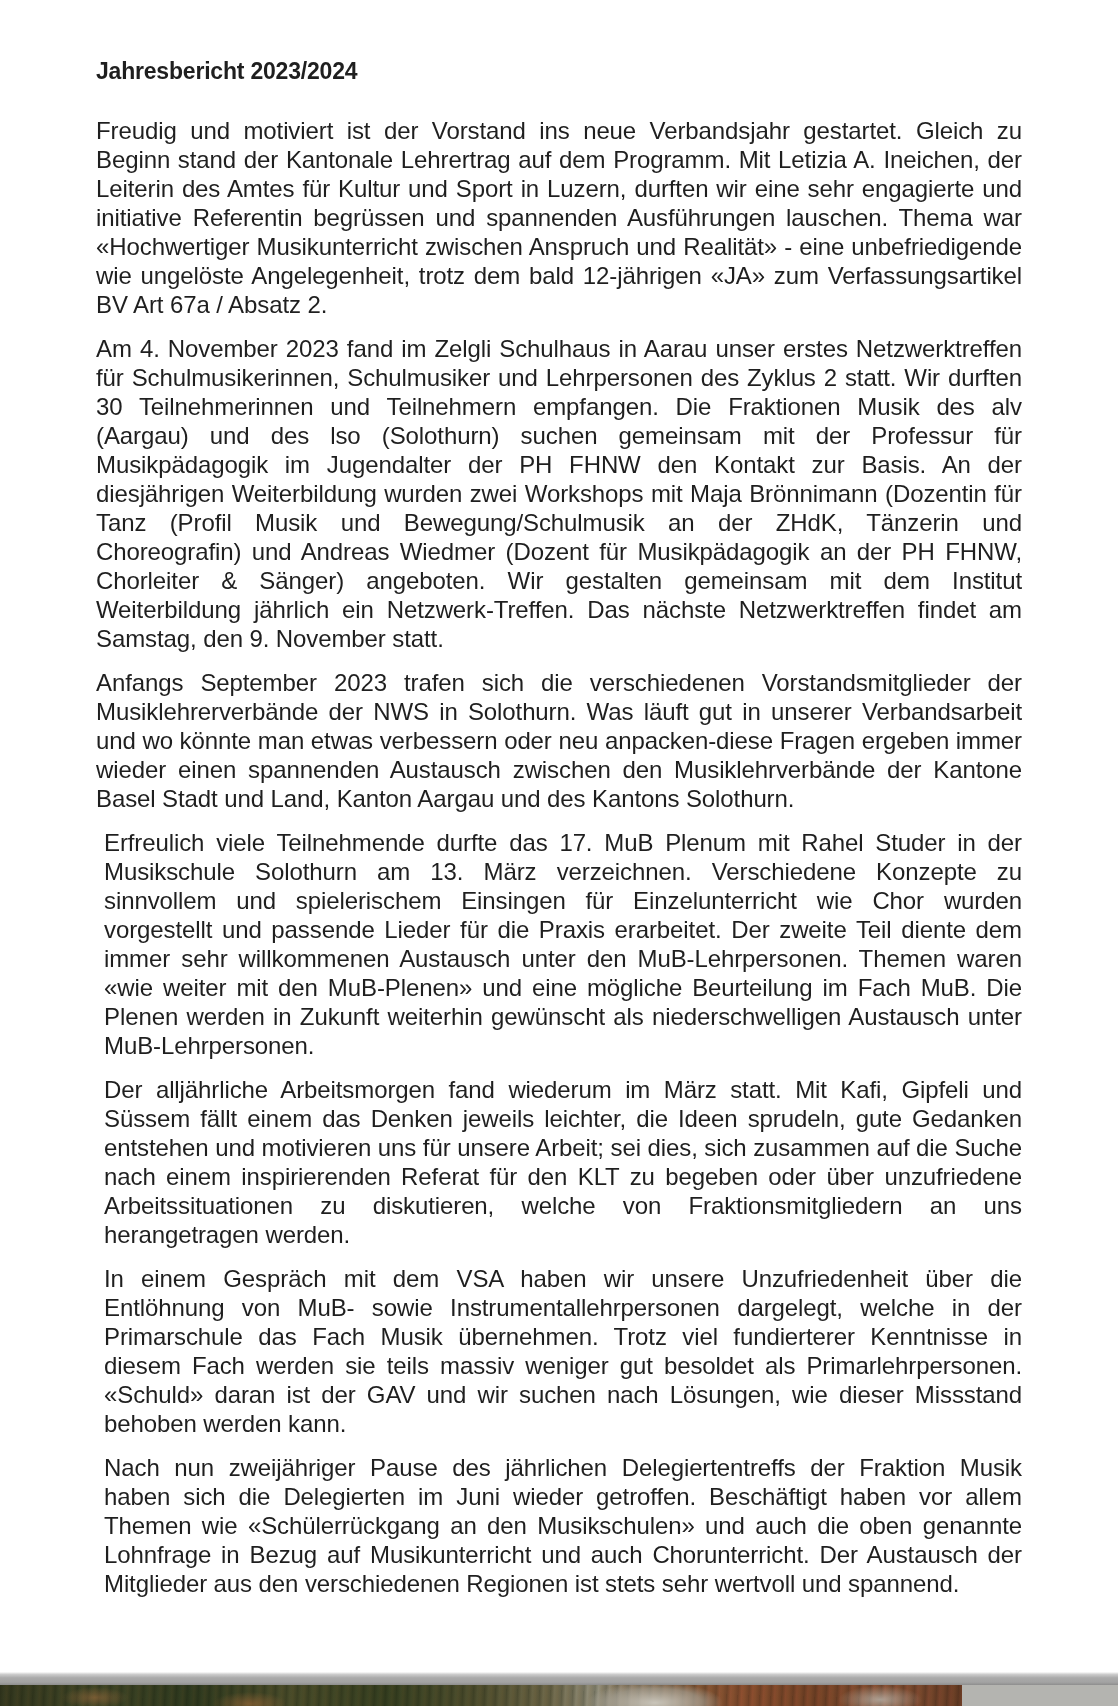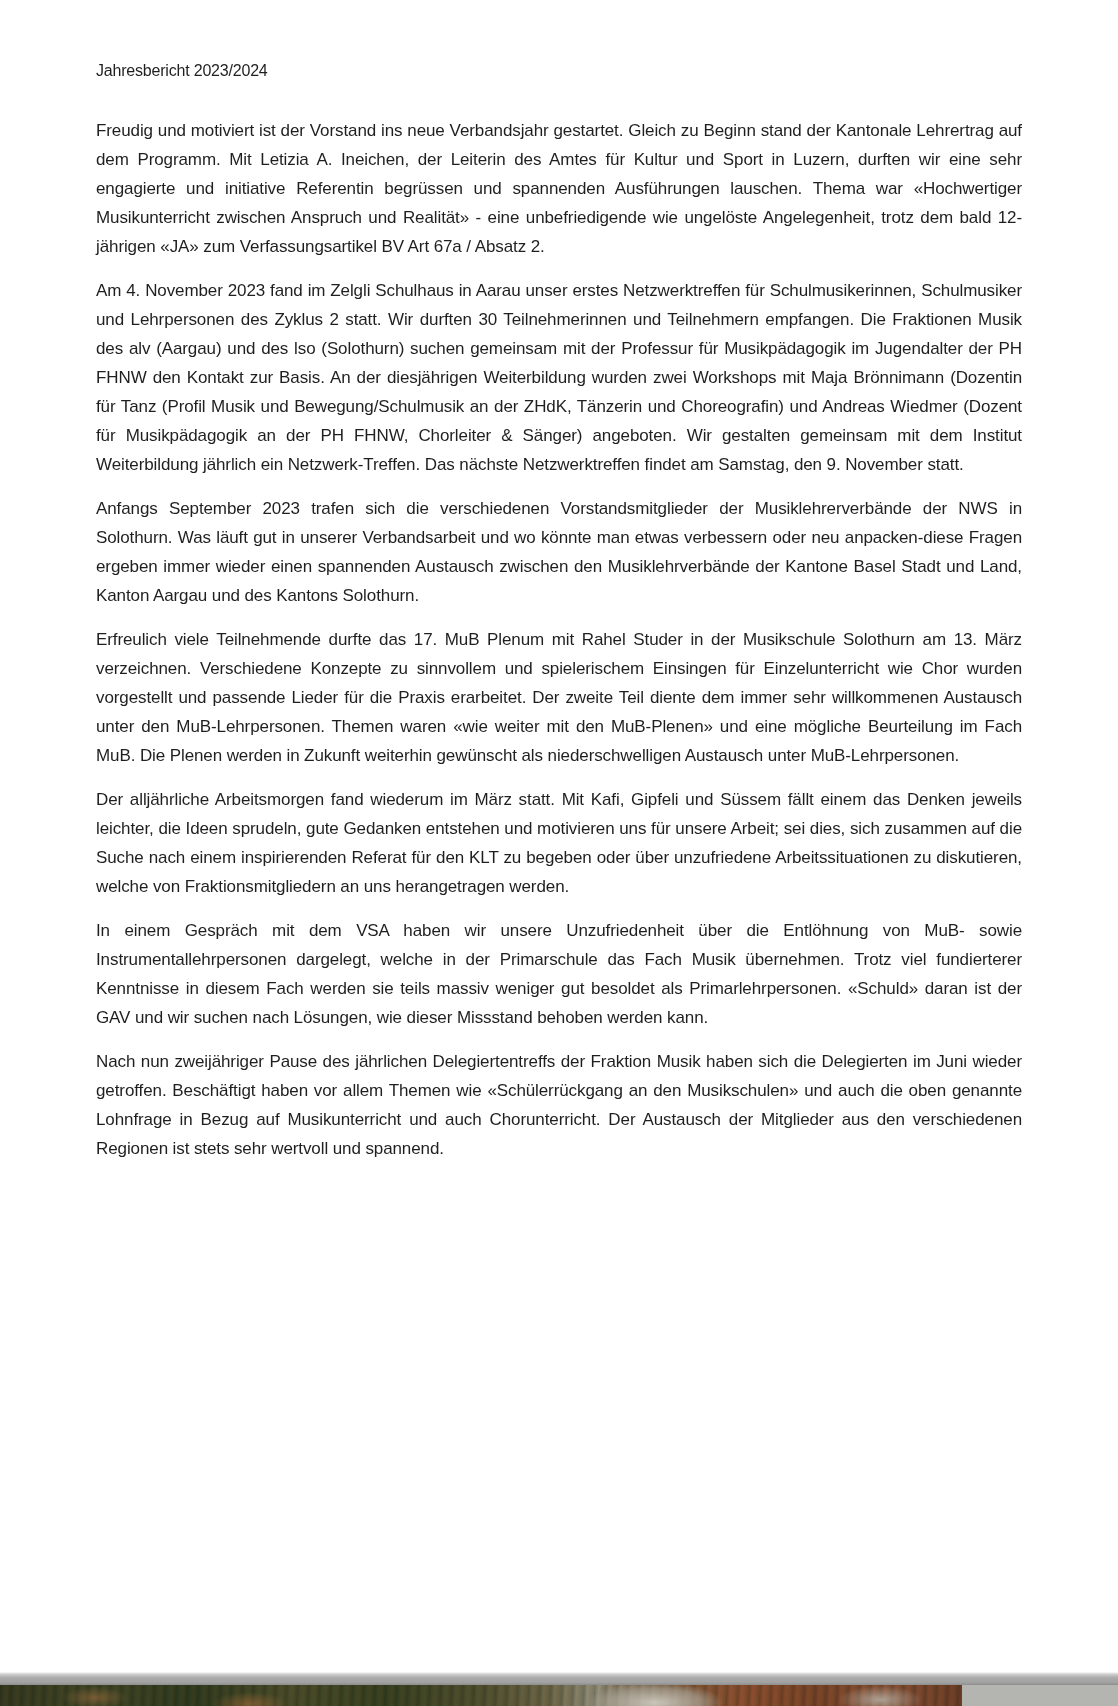--- a/index.html
+++ b/index.html
@@ -17,36 +17,37 @@
     color: #1f1f1f;
   }
   .content {
     position: absolute;
     top: 0;
     left: 96px;
     width: 926px;
     padding-top: 56px;
   }
   h1.doc-title {
-    font-size: 16px;
+    font-size: 23px;
     line-height: 30px;
-    font-weight: 400;
+    font-weight: 700;
     letter-spacing: -0.2px;
     margin: 0 0 30px 0;
   }
   p.para {
-    font-size: 17px;
+    font-size: 24px;
     line-height: 29px;
     letter-spacing: -0.1px;
     text-align: justify;
     text-justify: inter-word;
     margin: 0 0 15px 0;
   }
   p.para.blank-before {
     margin-top: 15px;
+    margin-left: 8px;
   }
   p.signature {
     font-size: 21px;
     line-height: 29px;
     letter-spacing: -0.1px;
     margin: 80px 0 0 0;
   }
   .separator-bar {
     position: absolute;
     left: 0;

